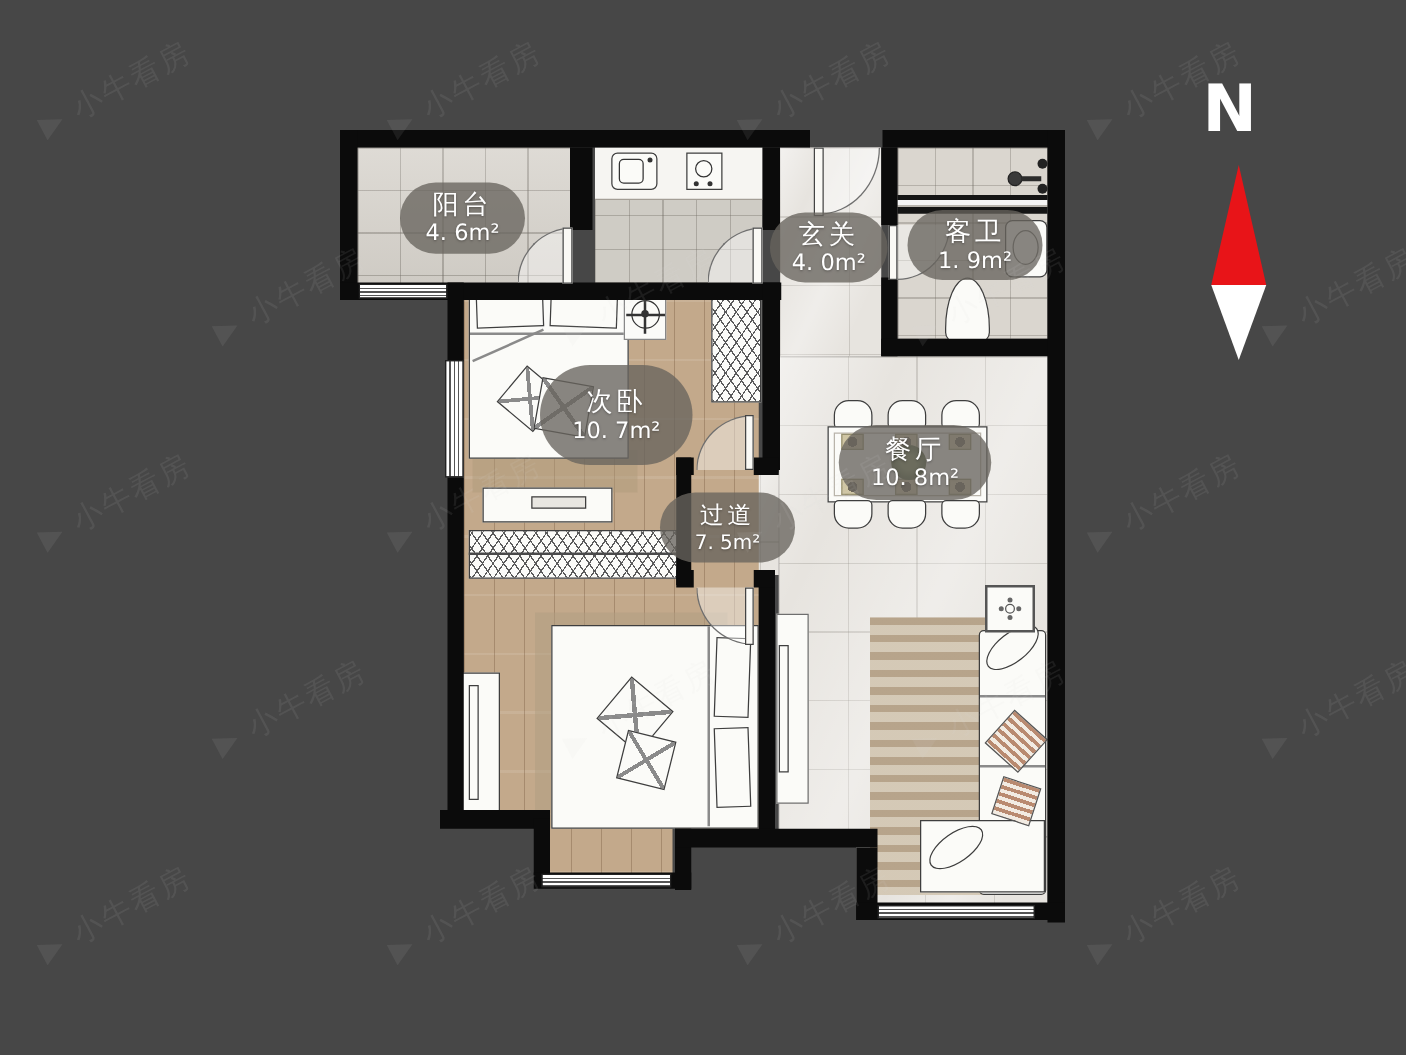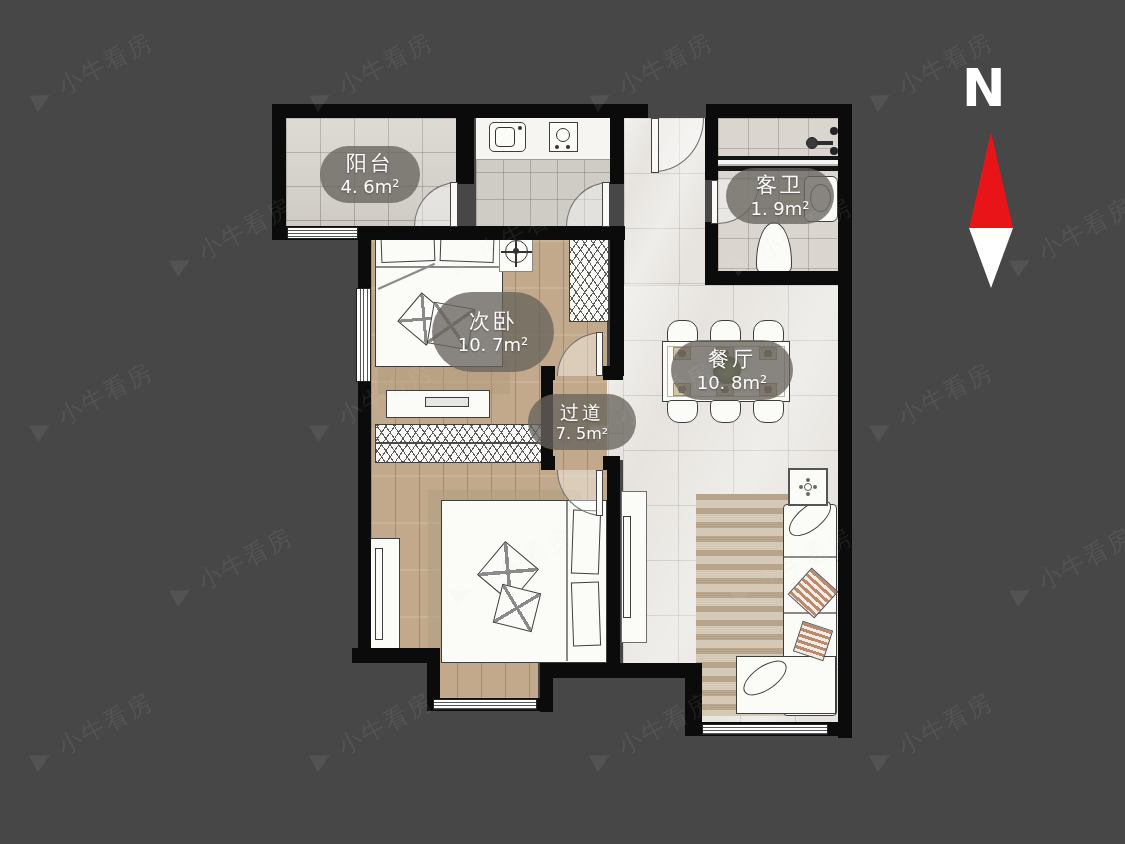--- a/index.html
+++ b/index.html
@@ -188,20 +188,24 @@
   <div class="leaf" style="left:711px;top:180px;width:7px;height:44px;"></div>
   <div class="door" style="left:557px;top:332px;width:46px;height:44px;border-radius:100% 0 0 0;border-width:1.5px 0 0 1.5px;"></div>
   <div class="leaf" style="left:596px;top:332px;width:7px;height:44px;"></div>
   <div class="door" style="left:557px;top:470px;width:46px;height:46px;border-radius:0 0 0 100%;border-width:0 0 1.5px 1.5px;"></div>
   <div class="leaf" style="left:596px;top:470px;width:7px;height:46px;"></div>
 
   <div class="pill" style="left:320px;top:146px;width:100px;height:57px;">
     <div class="rn">阳台</div>
     <div class="ra">4. 6m²</div>
   </div>
+  <div class="pill" style="left:616px;top:170px;width:94px;height:56px;">
+    <div class="rn">玄关</div>
+    <div class="ra">4. 0m²</div>
+  </div>
   <div class="pill" style="left:726px;top:168px;width:108px;height:56px;">
     <div class="rn">客卫</div>
     <div class="ra">1. 9m²</div>
   </div>
   <div class="pill" style="left:432px;top:292px;width:122px;height:80px;">
     <div class="rn">次卧</div>
     <div class="ra">10. 7m²</div>
   </div>
   <div class="pill small" style="left:528px;top:394px;width:108px;height:56px;">
     <div class="rn">过道</div>

